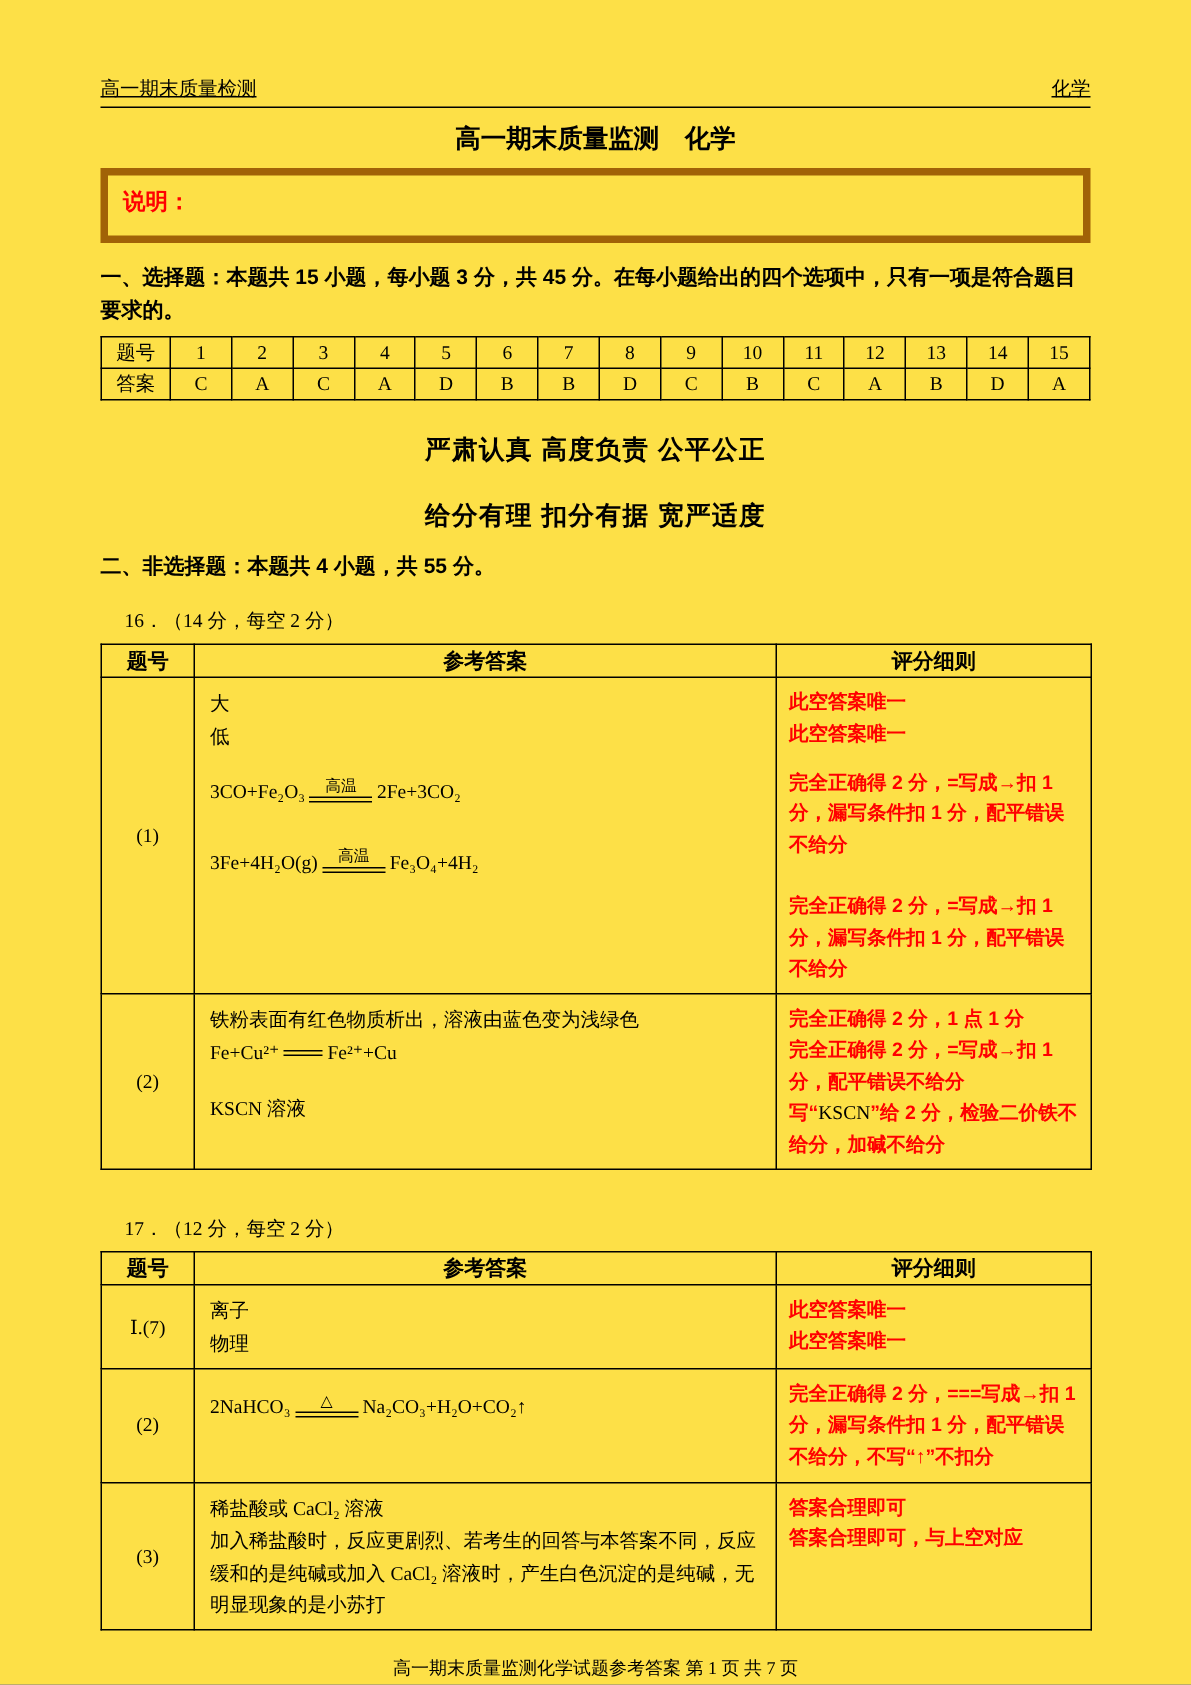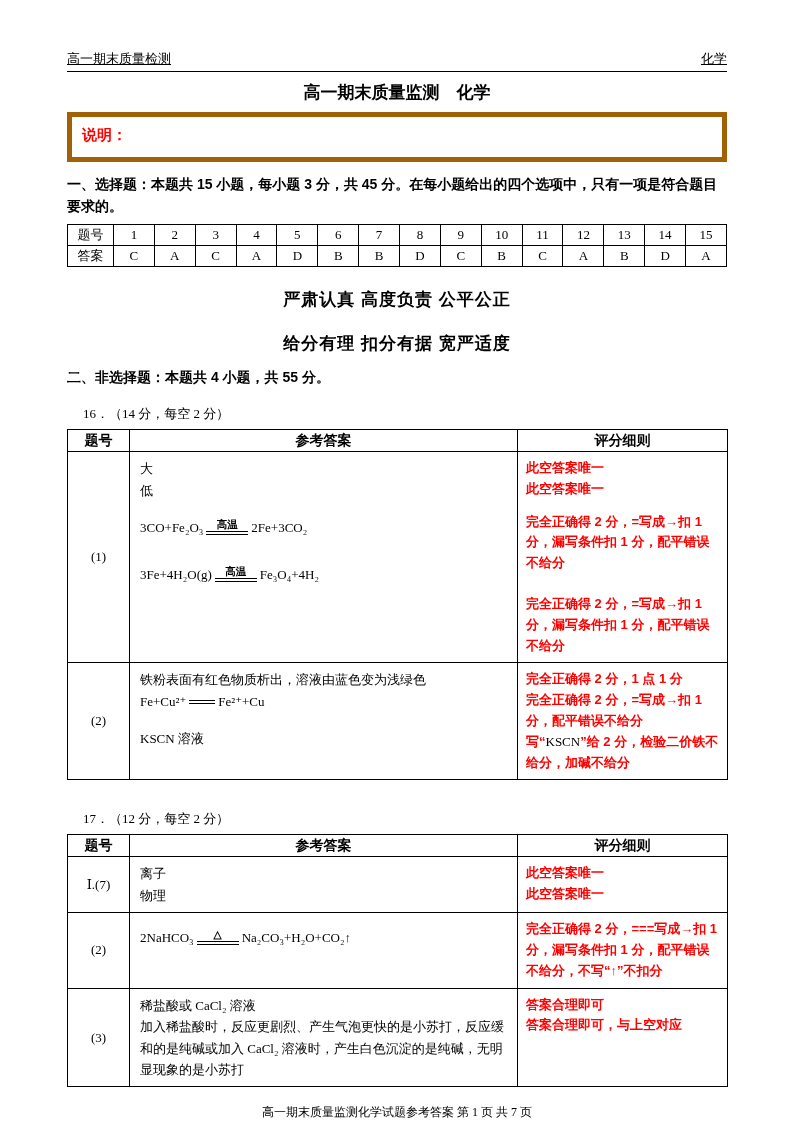--- a/index.html
+++ b/index.html
@@ -1,18 +1,18 @@
 <!DOCTYPE html>
 <html><head>
 <meta charset="utf-8">
 <style>
   * { margin:0; padding:0; box-sizing:border-box; }
   html,body { background:#888; }
   .page {
-    width:794px; height:1123px; background:#ffffff; margin:0 auto;
+    width:794px; height:1123px; background:#fde047; margin:0 auto;
     padding:50px 67px 0; position:relative; color:#000;
     font-family:"Liberation Serif","DejaVu Serif",serif; font-size:13px;
   }
   .hdr { display:flex; justify-content:space-between; align-items:flex-end;
          font-size:13px; border-bottom:1px solid #000; padding-bottom:3px; }
   .hdr span { text-decoration:underline; }
   .doc-title { text-align:center; font-family:"Liberation Sans","DejaVu Sans",sans-serif;
                font-weight:bold; font-size:17px; margin:9px 0 8px; }
   .notice { border:5px solid #a16207; padding:6px 10px 10px; color:#FF0000; font-weight:bold;
             font-family:"Liberation Sans","DejaVu Sans",sans-serif; font-size:15px; line-height:1.6; }
@@ -27,21 +27,21 @@
   .ans-table td, .ans-table th { border:1px solid #000; }
   .ans-table th { font-family:"Liberation Sans","DejaVu Sans",sans-serif; font-weight:bold;
                   font-size:14px; height:22px; padding:1px; text-align:center; }
   .no-cell { text-align:center; vertical-align:middle; font-size:13px; }
   .ans-cell { padding:6px 10px; vertical-align:top; font-size:13px; line-height:1.65; }
   .rub-cell { padding:6px 8px; vertical-align:top; color:#FF0000; font-weight:bold;
               font-family:"Liberation Sans","DejaVu Sans",sans-serif; font-size:13px; line-height:1.6; }
   .eq { display:flex; align-items:center; }
   .eq-join { display:inline-flex; flex-direction:column; align-items:center;
              margin:0 3px; transform:translateY(-1px); }
-  .eq-cond { font-size:10.5px; line-height:1.15; font-family:"Liberation Serif",serif;font-weight:bold; }
+  .eq-cond { font-size:10.5px; line-height:1.15; font-family:"Liberation Serif",serif; }
   .eq-lines { width:42px; height:4px; border-top:1px solid #000; border-bottom:1px solid #000; }
   .eq-lines.short { width:26px; margin:0 3px; align-self:center; }
   .black { color:#000; font-weight:normal; font-family:"Liberation Serif",serif; }
   .footer { position:absolute; left:0; right:0; top:1104px; text-align:center; font-size:12px; }
   .mt16 { margin-top:16px; } .mt26 { margin-top:26px; } .mt12 { margin-top:12px; }
   .mt8  { margin-top:8px; }  .mt20 { margin-top:20px; }
 </style>
 </head>
 <body>
 
@@ -210,21 +210,21 @@
         </div>
       </td>
       <td class="rub-cell">
         <div>完全正确得 2 分，===写成→扣 1 分，漏写条件扣 1 分，配平错误不给分，不写“↑”不扣分</div>
       </td>
     </tr>
     <tr>
       <td class="no-cell">(3)</td>
       <td class="ans-cell">
         <div>稀盐酸或 CaCl₂ 溶液</div>
-        <div>加入稀盐酸时，反应更剧烈、产生气泡更快的是小苏打，反应缓和的是纯碱或加入 CaCl₂ 溶液时，产生白色沉淀的是纯碱，无明显现象的是小苏打</div>
+        <div>加入稀盐酸时，反应更剧烈、若考生的回答与本答案不同，反应缓和的是纯碱或加入 CaCl₂ 溶液时，产生白色沉淀的是纯碱，无明显现象的是小苏打</div>
       </td>
       <td class="rub-cell">
         <div>答案合理即可</div>
         <div>答案合理即可，与上空对应</div>
       </td>
     </tr>
 
   </tbody>
     </table>
 

